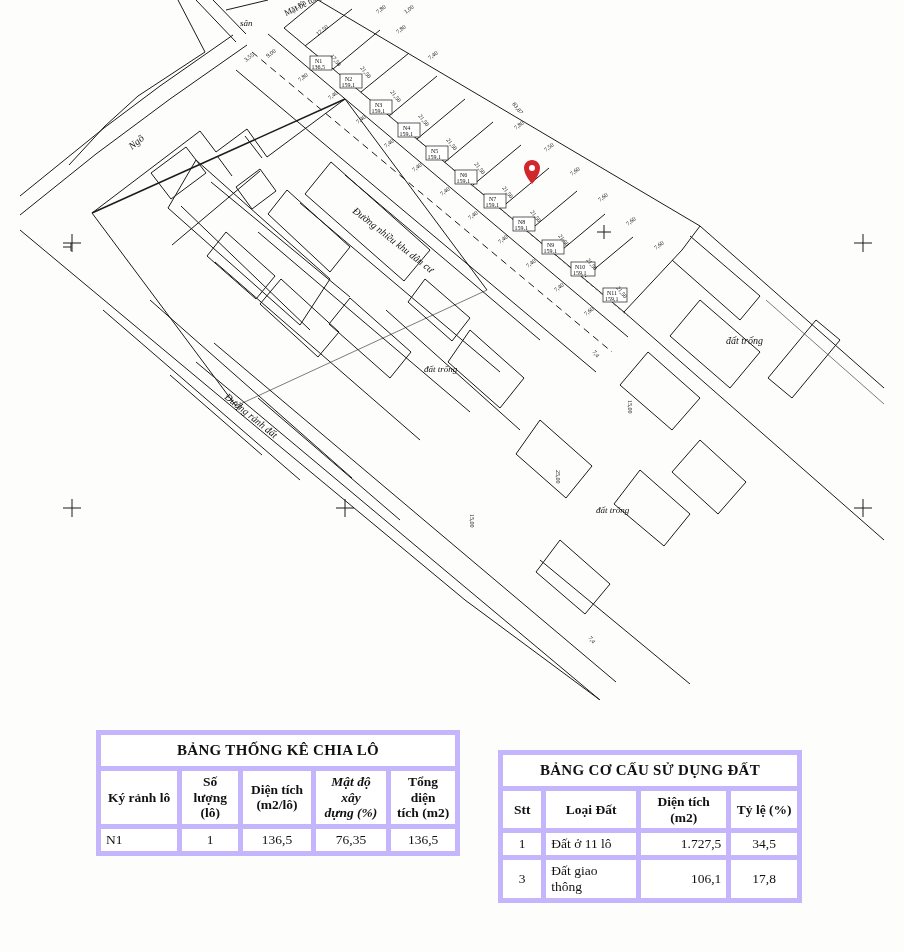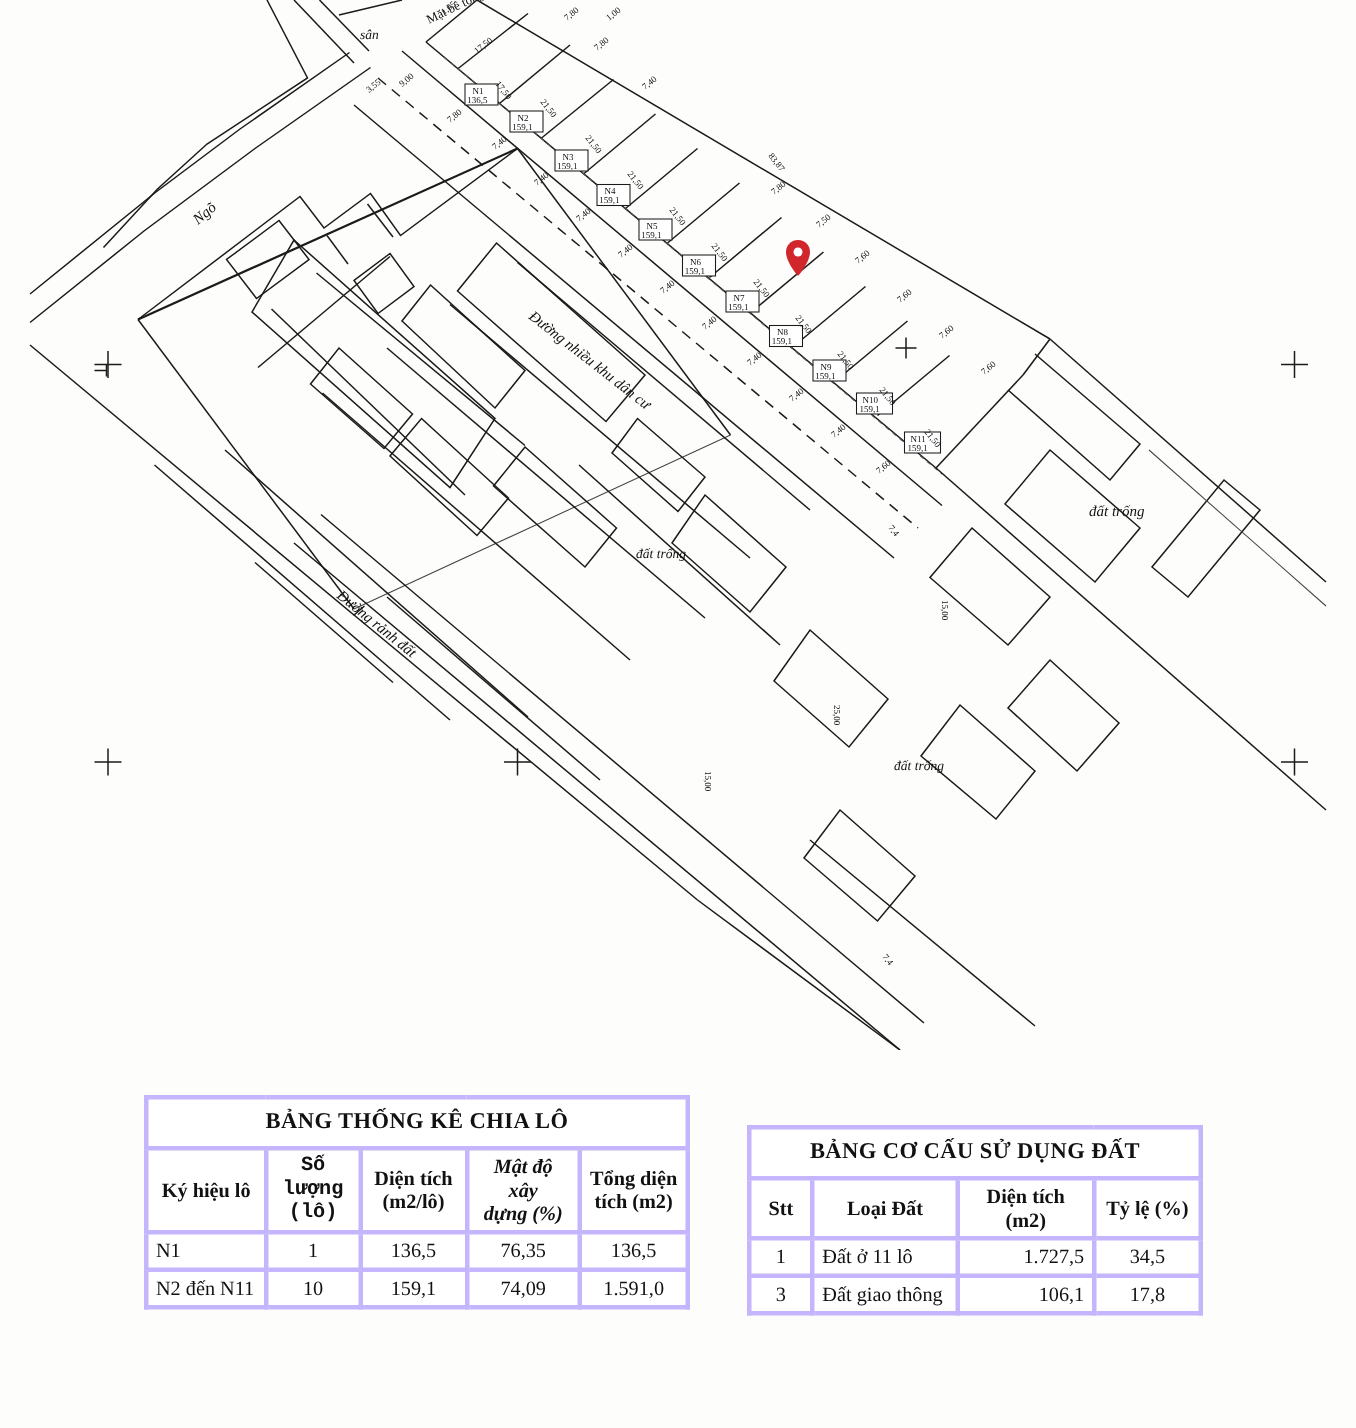--- a/index.html
+++ b/index.html
@@ -37,21 +37,21 @@
     top: 722px;
     width: 904px;
     height: 220px;
   }
   table.sheet {
     border-collapse: collapse;
     position: absolute;
     background: #fff;
   }
   table.sheet td, table.sheet th {
-    border: 3px solid #c4b5fd;
+    border: 5px solid #c4b5fd;
     font-size: 13.5px;
     padding: 3px 5px;
     font-family: "Liberation Serif", serif;
     color: #111;
   }
   table.sheet .title {
     font-weight: bold;
     text-align: center;
     font-size: 15px;
     letter-spacing: .3px;
@@ -65,21 +65,21 @@
   .num { text-align: center; }
   .numr { text-align: right; padding-right: 7px; }
   .bold { font-weight: bold; }
 
   #tbl-lots { left: 96px; top: 8px; width: 364px; }
   #tbl-lots td.lbl { text-align: left; }
   #tbl-use { left: 498px; top: 28px; width: 304px; }
 
   
   #tbl-lots .c1 { width: 96px; }
-  #tbl-lots .c2 { width: 56px; font-family: Liberation Mono, monospace; }
+  #tbl-lots .c2 { width: 56px; }
   #tbl-lots .c3 { width: 70px; }
   #tbl-lots .c4 { width: 84px; font-style: italic; }
   #tbl-lots .c5 { width: 72px; text-align: center; }
 
   #tbl-use .u1 { width: 38px; }
   #tbl-use .u2 { width: 120px; }
   #tbl-use .u3 { width: 104px; }
   #tbl-use .u4 { width: 82px; }
 </style>
 </head>
@@ -366,21 +366,21 @@
   </div>
 
   <div class="tables">
 
     <table class="sheet" id="tbl-lots">
       <tbody>
           <tr>
         <td class="title" colspan="5">BẢNG THỐNG KÊ CHIA LÔ</td>
       </tr>
       <tr>
-        <th class="c1">Ký hiệu lô</th>
+        <th class="c1">Ký rảnh lô</th>
         <th class="c2">
           <div>Số</div>
           <div>lượng</div>
           <div>(lô)</div>
         </th>
         <th class="c3">
           <div>Diện tích</div>
           <div>(m2/lô)</div>
         </th>
         <th class="c4">
@@ -392,27 +392,20 @@
           <div>tích (m2)</div>
         </th>
       </tr>
       <tr>
         <td class="lbl">N1</td>
         <td class="num">1</td>
         <td class="num">136,5</td>
         <td class="num">76,35</td>
         <td class="num">136,5</td>
       </tr>
-      <tr>
-        <td class="lbl">N2 đến N11</td>
-        <td class="num">10</td>
-        <td class="num">159,1</td>
-        <td class="num">74,09</td>
-        <td class="num">1.591,0</td>
-      </tr>
     </tbody>
       </table>
 
     <table class="sheet" id="tbl-use">
       <tbody>
           <tr>
         <td class="title" colspan="4">BẢNG CƠ CẤU SỬ DỤNG ĐẤT</td>
       </tr>
       <tr>
         <th class="u1">Stt</th>

